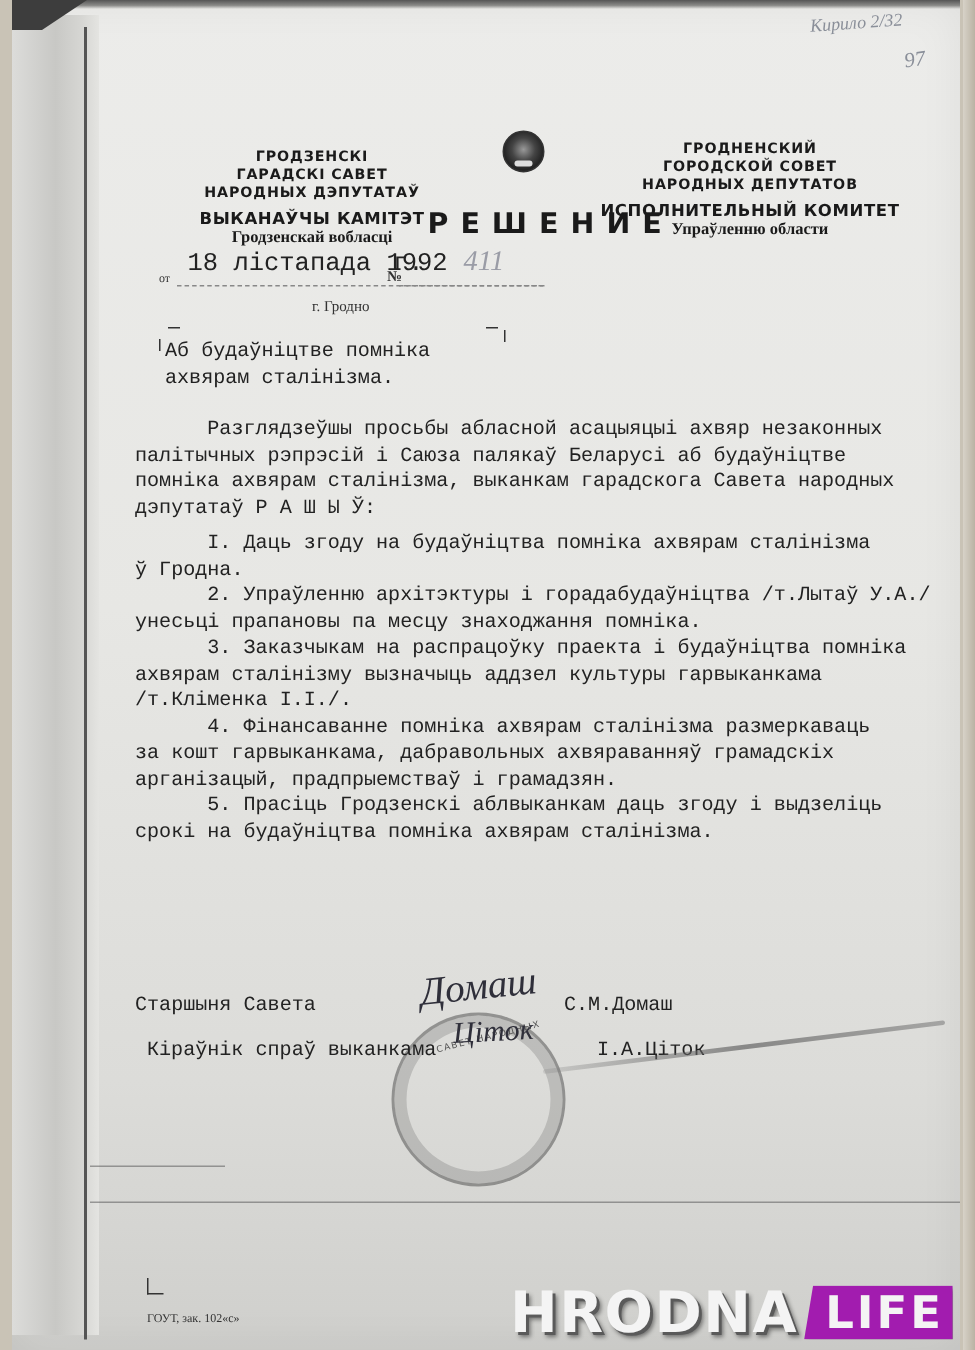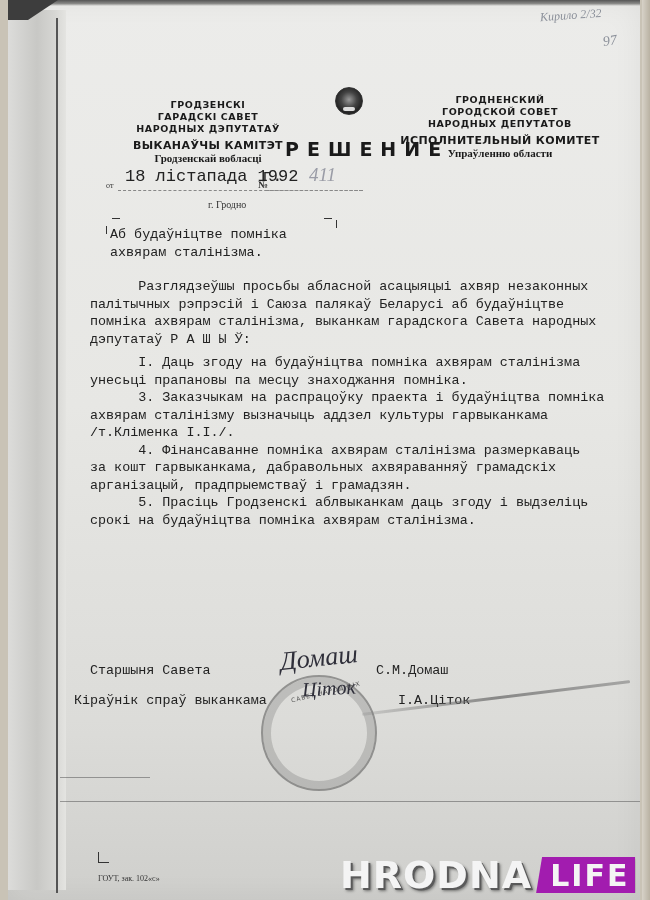--- a/index.html
+++ b/index.html
@@ -174,37 +174,39 @@
   <div>ахвярам сталінізма.</div>
 </div>
 
 <div class="body-text mono">
   <p>      Разглядзеўшы просьбы абласной асацыяцыі ахвяр незаконных</p>
   <p>палітычных рэпрэсій і Саюза палякаў Беларусі аб будаўніцтве</p>
   <p>помніка ахвярам сталінізма, выканкам гарадскога Савета народных</p>
   <p>дэпутатаў Р А Ш Ы Ў:</p>
   <div class="gap"></div>
   <p>      І. Даць згоду на будаўніцтва помніка ахвярам сталінізма</p>
+  <p>ў Гродна.</p>
+  <p>      2. Упраўленню архітэктуры і горадабудаўніцтва /т.Лытаў У.А./</p>
   <p>унесьці прапановы па месцу знаходжання помніка.</p>
   <p>      3. Заказчыкам на распрацоўку праекта і будаўніцтва помніка</p>
   <p>ахвярам сталінізму вызначыць аддзел культуры гарвыканкама</p>
   <p>/т.Кліменка І.І./.</p>
   <p>      4. Фінансаванне помніка ахвярам сталінізма размеркаваць</p>
   <p>за кошт гарвыканкама, дабравольных ахвяраванняў грамадскіх</p>
   <p>арганізацый, прадпрыемстваў і грамадзян.</p>
   <p>      5. Прасіць Гродзенскі аблвыканкам даць згоду і выдзеліць</p>
   <p>срокі на будаўніцтва помніка ахвярам сталінізма.</p>
 </div>
 
 <div class="stamp"></div>
 <div class="stamp-text">САВЕТ НАРОДНЫХ</div>
 
 <div class="sig-row mono" style="left:90px;top:662px;">Старшыня Савета</div>
 <div class="sig-row mono" style="left:376px;top:662px;">С.М.Домаш</div>
-<div class="sig-row mono" style="left:74px;top:692px;">Кіраўнік спраў выканкама</div>
+<div class="sig-row mono" style="left:98px;top:692px;">Кіраўнік спраў выканкама</div>
 <div class="sig-row mono" style="left:398px;top:692px;">І.А.Ціток</div>
 
 <div class="signature-scrawl one">Домаш</div>
 <div class="signature-scrawl two">Цiток</div>
 
 <div class="pencil-stroke"></div>
 <div class="fold-line" style="left:60px;top:777px;width:90px;"></div>
 <div class="fold-line" style="left:60px;top:801px;width:580px;"></div>
 
 <div class="footer-corner"></div>

